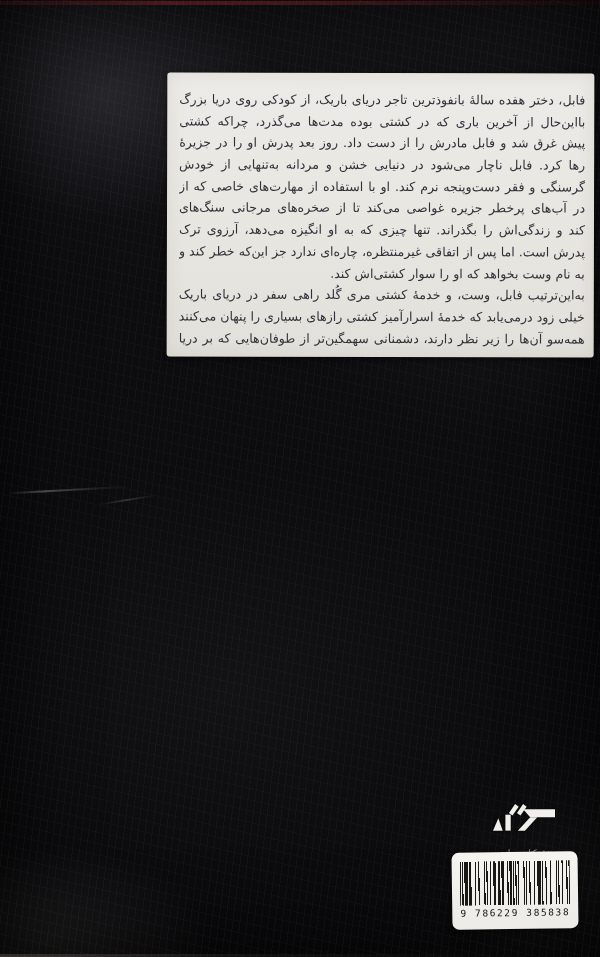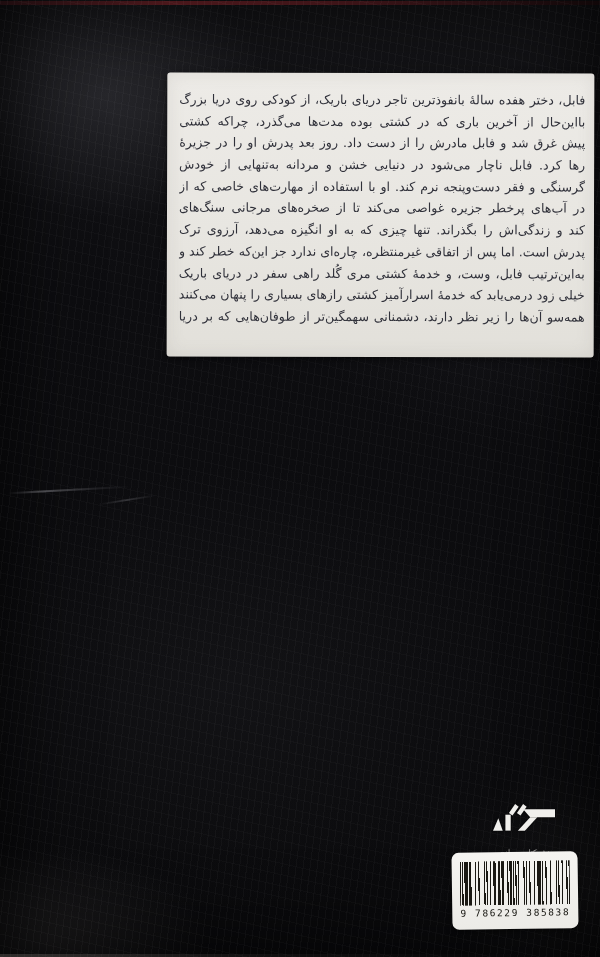--- a/index.html
+++ b/index.html
@@ -81,20 +81,21 @@
   <div class="blurb-box">
     <div class="blurb" lang="fa" dir="rtl">
         <div class="line">فابل، دختر هفده سالهٔ بانفوذترین تاجر دریای باریک، از کودکی روی دریا بزرگ شده است.</div>
         <div class="line">بااین‌حال از آخرین باری که در کشتی بوده مدت‌ها می‌گذرد، چراکه کشتی پدرش چهار سال</div>
         <div class="line">پیش غرق شد و فابل مادرش را از دست داد. روز بعد پدرش او را در جزیرهٔ دزدان به حال خود</div>
         <div class="line">رها کرد. فابل ناچار می‌شود در دنیایی خشن و مردانه به‌تنهایی از خودش محافظت کند و با</div>
         <div class="line">گرسنگی و فقر دست‌وپنجه نرم کند. او با استفاده از مهارت‌های خاصی که از مادرش آموخته،</div>
         <div class="line">در آب‌های پرخطر جزیره غواصی می‌کند تا از صخره‌های مرجانی سنگ‌های قیمتی استخراج</div>
         <div class="line">کند و زندگی‌اش را بگذراند. تنها چیزی که به او انگیزه می‌دهد، آرزوی ترک جزیره و پیدا کردن</div>
         <div class="line">پدرش است. اما پس از اتفاقی غیرمنتظره، چاره‌ای ندارد جز این‌که خطر کند و از تاجری جوان</div>
+        <div class="line para-end">به نام وست بخواهد که او را سوار کشتی‌اش کند.</div>
         <div class="line">به‌این‌ترتیب فابل، وست، و خدمهٔ کشتی مری گُلد راهی سفر در دریای باریک می‌شوند. اما فابل</div>
         <div class="line">خیلی زود درمی‌یابد که خدمهٔ اسرارآمیز کشتی رازهای بسیاری را پنهان می‌کنند و دشمنانی از</div>
         <div class="line para-end">همه‌سو آن‌ها را زیر نظر دارند، دشمنانی سهمگین‌تر از طوفان‌هایی که بر دریا می‌وزند.</div>
       </div>
   </div>
 
   <div class="publisher">
     <svg viewBox="0 0 70 40" width="62" height="36">
       <g fill="#f0efec">
         <polygon points="18,12 25,2 29,5 22,15"></polygon>

